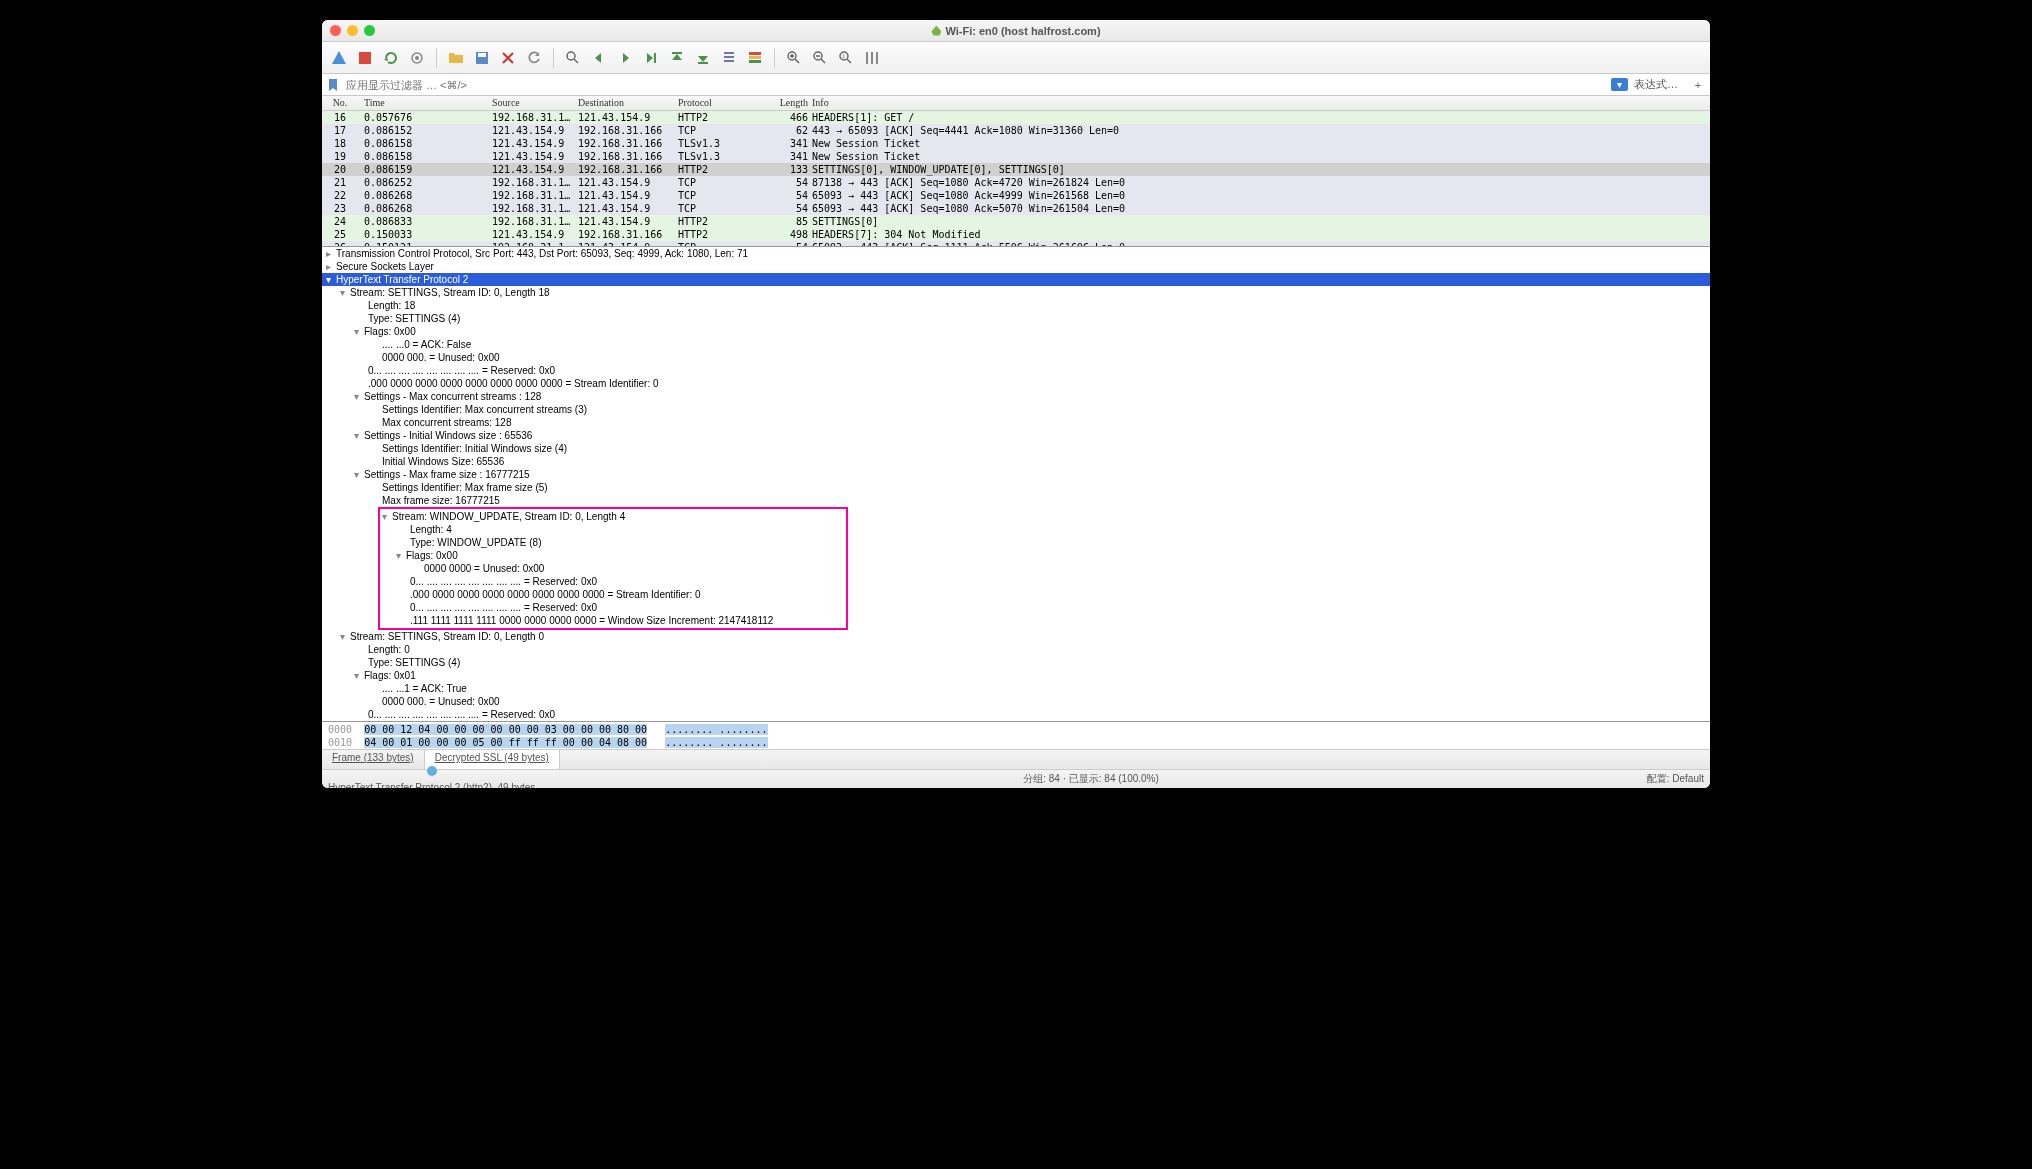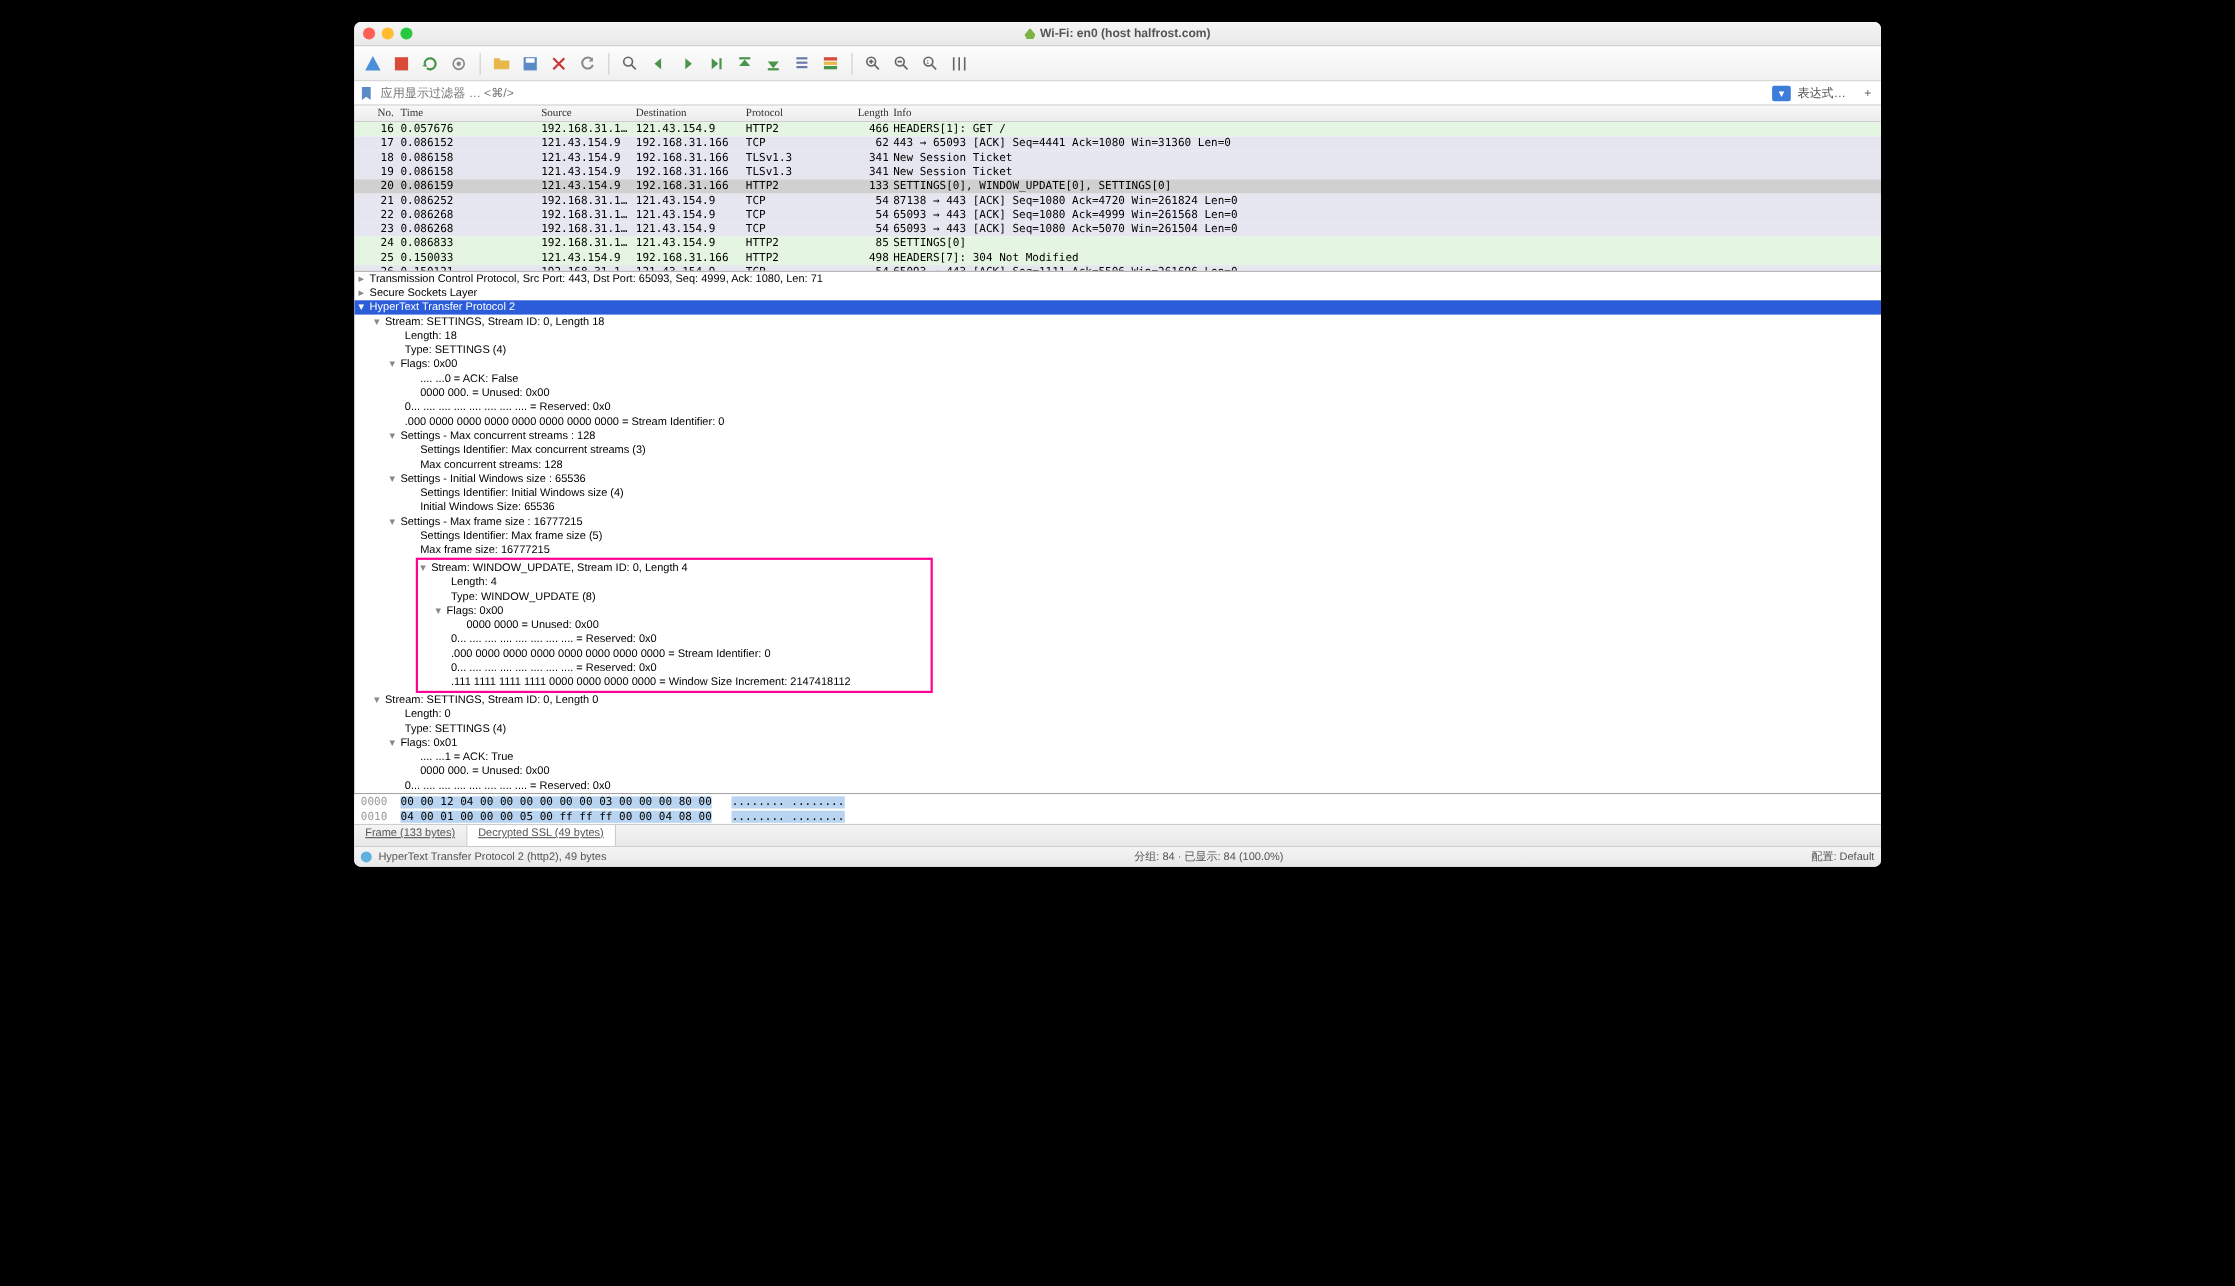--- a/index.html
+++ b/index.html
@@ -16,21 +16,21 @@
   .tbtn svg { width: 16px; height: 16px; }
   .sep { width: 1px; height: 20px; background: #ccc; margin: 0 4px; }
   .filterbar { height: 22px; background: #fff; border-bottom: 1px solid #c8c8c8; display: flex; align-items: center; padding: 0 4px; }
   .bm { width: 14px; height: 14px; margin-right: 2px; }
   .filterinput { flex: 1; border: none; outline: none; font-size: 11px; color: #888; padding: 2px 4px; background: transparent; }
   .expr { background: #3b7dd8; color: #fff; font-size: 10px; padding: 1px 6px; border-radius: 2px; display: flex; align-items: center; gap: 4px; }
   .plus { width: 16px; text-align: center; color: #666; margin-left: 6px; }
   .pkt-wrap { height: 151px; overflow: hidden; border-bottom: 1px solid #999; }
   .pkt-head, .pkt-row { display: flex; font-family: Menlo, Monaco, monospace; font-size: 10px; line-height: 13px; }
   .pkt-head { background: linear-gradient(#f8f8f8,#ececec); border-bottom: 1px solid #ccc; font-family: -apple-system; font-size: 10px; color: #333; line-height: 14px; }
-  .c-no { width: 42px; text-align: right; padding-right: 6px; }
+  .c-no { width: 42px; text-align: center; padding-right: 6px; }
   .c-time { width: 128px; }
   .c-src { width: 86px; }
   .c-dst { width: 100px; }
   .c-proto { width: 100px; }
   .c-len { width: 34px; text-align: right; padding-right: 4px; }
   .c-info { flex: 1; white-space: pre; }
   .pkt-row.http2 { background: #e4f5e1; }
   .pkt-row.tls { background: #e6e6f0; }
   .pkt-row.tcp { background: #e6e6f0; }
   .pkt-row.sel { background: #d0d0d0; }
@@ -38,21 +38,21 @@
   .det-line { white-space: pre; padding-left: 4px; }
   .det-sel { background: #2b5cd9; color: #fff; }
   .arrow { display: inline-block; width: 10px; color: #888; }
   .highlight-box { border: 2px solid #ff0095; margin: 0 0 0 56px; width: 470px; padding: 1px 0; }
   .hex { height: 28px; background: #fff; font-family: Menlo, Monaco, monospace; font-size: 10px; line-height: 13px; padding: 1px 6px; color: #999; border-bottom: 1px solid #ccc; }
   .hex .hi { background: #b8d4f0; color: #000; }
   .tabs { height: 20px; background: linear-gradient(#f4f4f4,#e8e8e8); display: flex; border-bottom: 1px solid #ccc; font-size: 10px; }
   .tab { padding: 2px 10px; border-right: 1px solid #ccc; color: #555; text-decoration: underline; }
   .tab.active { background: #fff; }
   .status { height: 18px; background: linear-gradient(#f4f4f4,#e8e8e8); display: flex; align-items: center; padding: 0 6px; font-size: 10px; color: #555; justify-content: space-between; }
-  .status-left { display: flex; align-items: center; gap: 6px; }
+  .status-left { display: flex; align-items: center; gap: 6px; flex-direction: column; }
   .sball { width: 10px; height: 10px; border-radius: 50%; background: #60b0e0; }
   .expr-label { font-size: 11px; color: #555; margin: 0 6px; }
 </style>
 </head>
 <body>
 
 <div class="window">
 
   <div class="titlebar">
     <div class="traffic">

